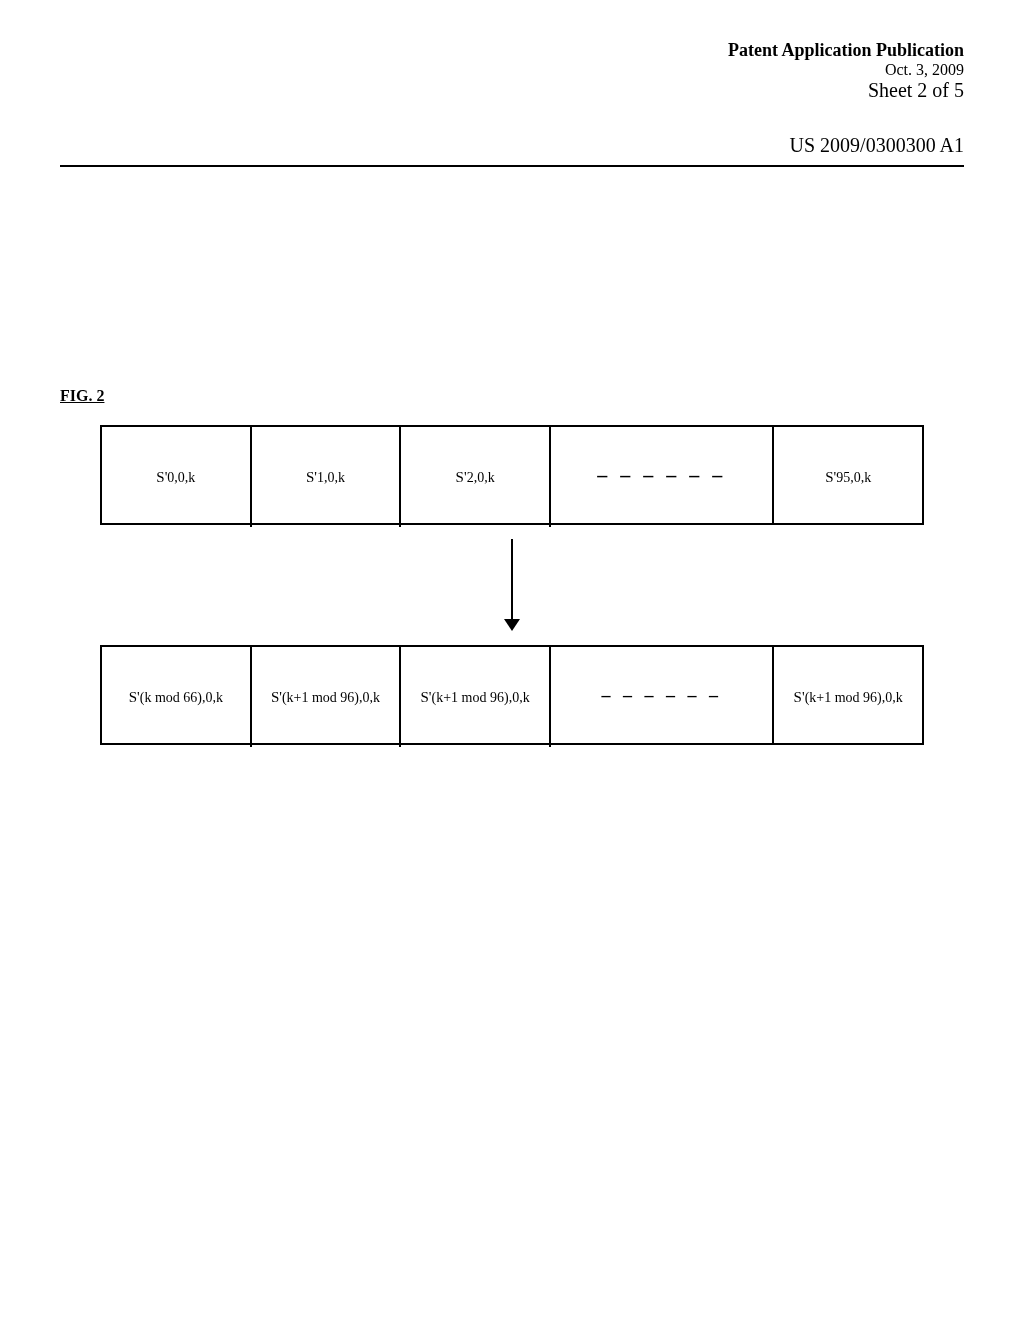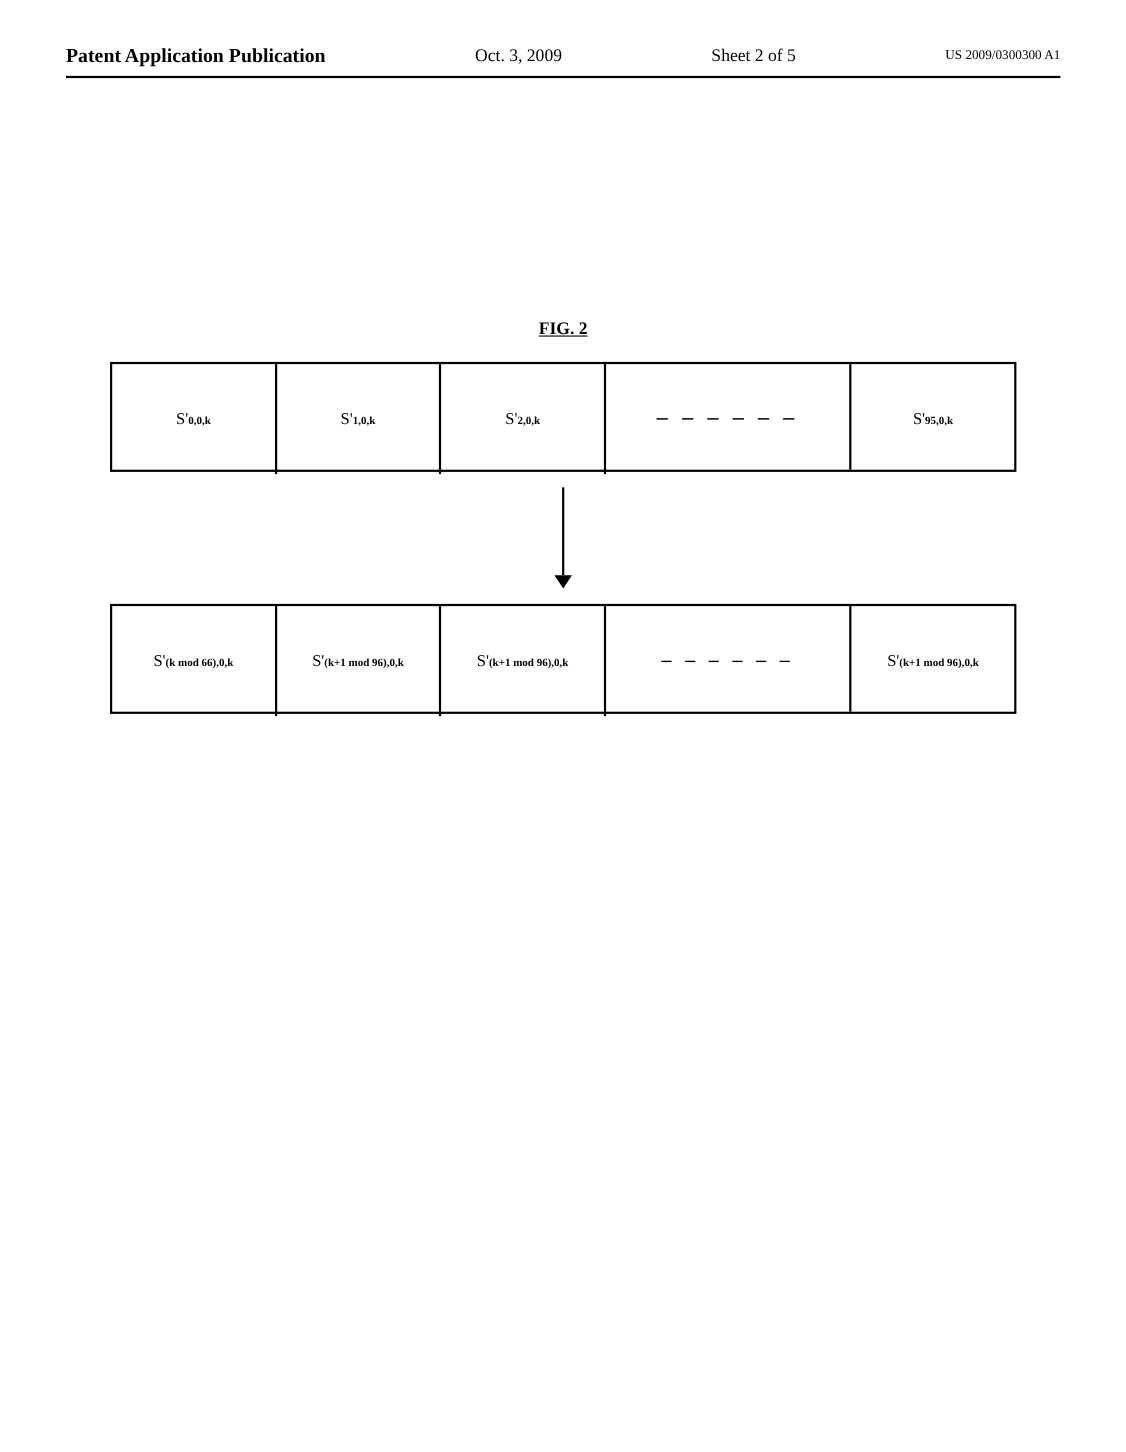--- a/index.html
+++ b/index.html
@@ -20,48 +20,48 @@
     .page {
       width: 100%;
       height: 100%;
       padding: 40px 60px;
       position: relative;
     }
 
     
     .header {
       display: flex;
-      flex-direction: row;
-      align-items: center;
+      flex-direction: column;
+      align-items: flex-end;
       justify-content: space-between;
       border-bottom: 2px solid #000;
       padding-bottom: 8px;
       margin-bottom: 10px;
     }
 
     .header-title {
       font-size: 18px;
       font-weight: bold;
     }
 
     .header-date {
       font-size: 16px;
     }
 
     .header-sheet {
-      font-size: 16px;
+      font-size: 20px;
     }
 
     .header-patent {
-      font-size: 12px;
+      font-size: 20px;
+      margin-top: 32px;
     }
 
     
     .fig-label {
-      text-align: center;
       margin-top: 220px;
       margin-bottom: 20px;
       font-size: 16px;
       font-weight: bold;
       text-decoration: underline;
     }
 
     
     .row-container {
       display: flex;
@@ -119,23 +119,22 @@
     .arrow-head {
       width: 0;
       height: 0;
       border-left: 8px solid transparent;
       border-right: 8px solid transparent;
       border-top: 12px solid #000;
     }
 
     
     .sub {
-      font-size: 10px;
+      font-size: 14px;
       vertical-align: sub;
-      font-weight: bold;
     }
 
     .cell-content {
       display: inline-flex;
       align-items: baseline;
       font-size: 15px;
     }
 
     .bottom-row {
       margin-top: 0;

